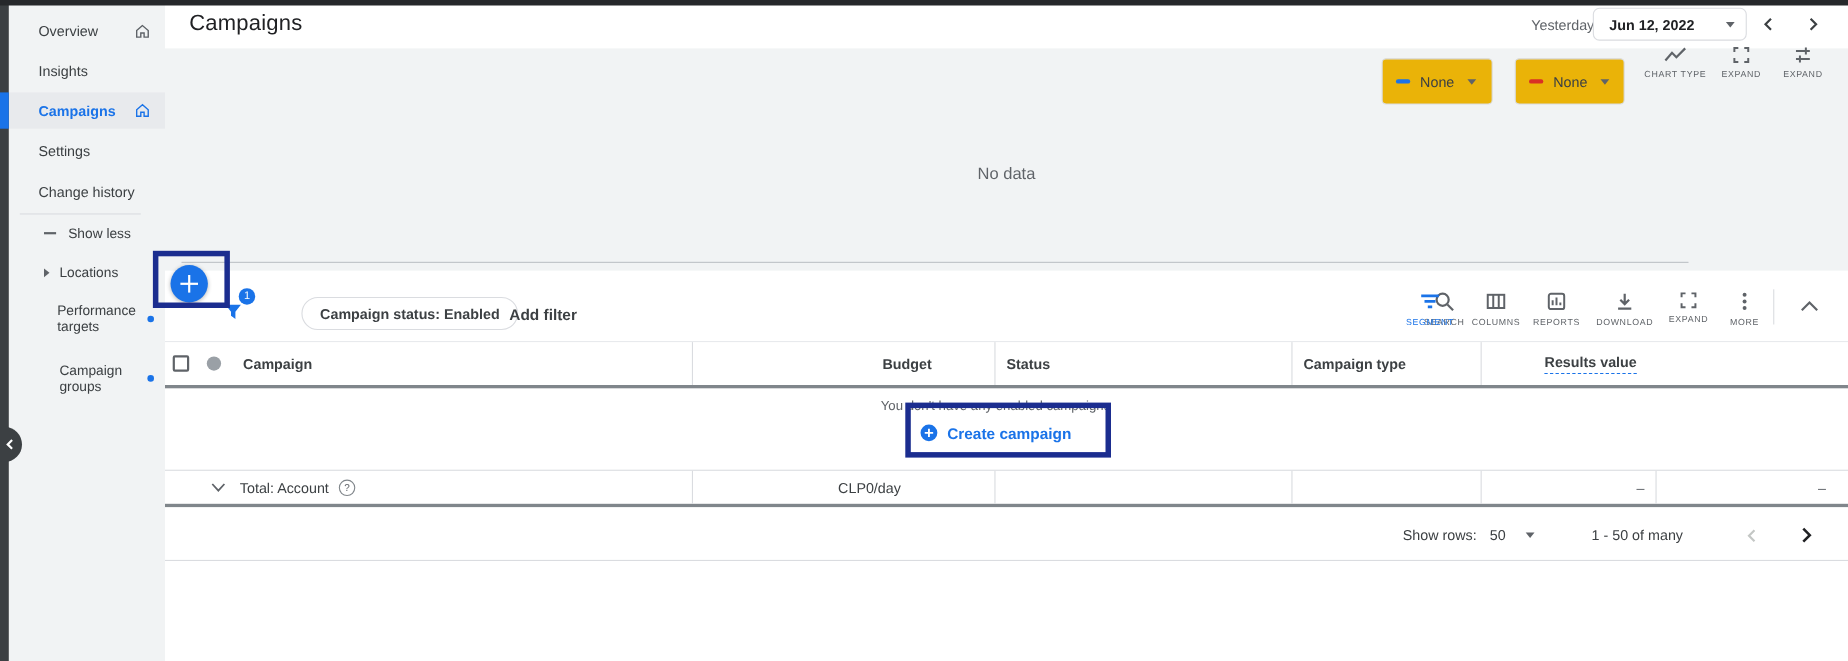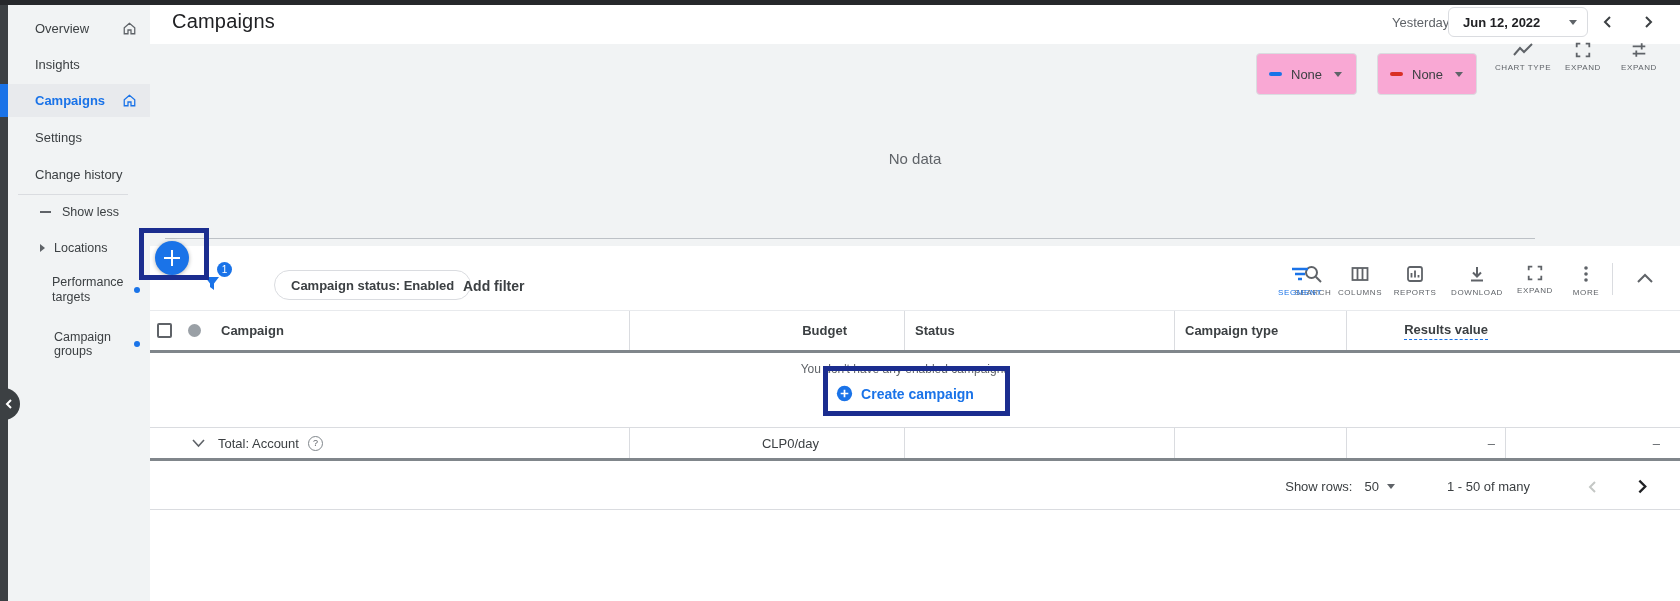--- a/index.html
+++ b/index.html
@@ -35,21 +35,21 @@
   .date-preset { position:absolute; left:1392px; top:15px; font-size:13px; color:#5f6368; }
   .date-box { position:absolute; left:1448px; top:7px; width:140px; height:30px; border:1px solid #dadce0;
     border-radius:6px; background:#fff; display:flex; align-items:center; padding:0 10px 0 14px; cursor:pointer; }
   .date-box .lbl { font-size:13px; font-weight:bold; color:#202124; flex:1; }
   .caret { width:0; height:0; border-left:4px solid transparent; border-right:4px solid transparent;
     border-top:5px solid #5f6368; }
   .hdr-chev { position:absolute; top:12px; width:20px; height:20px; display:flex; align-items:center;
     justify-content:center; cursor:pointer; }
   
   .chart-area { position:absolute; left:150px; top:44px; width:1530px; height:202px; background:#f1f3f4; }
-  .none-box { position:absolute; top:53px; height:42px; background:#f9a8d4; border:1px solid #dadce0;
+  .none-box { position:absolute; top:53px; height:42px; background:#eab308; border:1px solid #dadce0;
     border-radius:4px; display:flex; align-items:center; padding:0 12px; cursor:pointer; }
   .none-box .dash { width:13px; height:4px; border-radius:2px; margin-right:9px; }
   .none-box .lbl { font-size:13px; color:#3c4043; margin-right:12px; }
   .icon-ctrl { position:absolute; top:41px; width:62px; display:flex; flex-direction:column;
     align-items:center; cursor:pointer; }
   .icon-ctrl .lbl, .tool-item .lbl { font-size:8px; letter-spacing:.6px; color:#5f6368; margin-top:4px; white-space:nowrap; }
   .no-data { position:absolute; left:150px; top:150px; width:1530px; text-align:center;
     font-size:15px; color:#5f6368; }
   .axis-line { position:absolute; left:165px; top:238px; width:1370px; height:1px; background:#bdc1c6; }
   
@@ -89,21 +89,21 @@
   .total-first { padding-left:41px; }
   .total-lbl { margin-left:12px; color:#3c4043; }
   .help-circle { width:15px; height:15px; border:1px solid #80868b; border-radius:50%; margin-left:9px;
     display:flex; align-items:center; justify-content:center; cursor:pointer; }
   .help-circle::before { content:"?"; font-size:9px; color:#5f6368; }
   .dash-val { color:#5f6368; }
   
   .tbl-footer { position:absolute; left:150px; top:464px; width:1530px; height:46px;
     border-bottom:1px solid #dadce0; display:flex; align-items:center; justify-content:flex-end;
     padding-right:28px; font-size:13px; color:#3c4043; background:#fff; }
-  .show-rows-val { margin-left:12px; margin-right:8px; cursor:pointer; }
+  .show-rows-val { margin-left:12px; margin-right:18px; cursor:pointer; }
   .range-lbl { margin-left:52px; }
   .pg-chev { width:22px; height:22px; display:flex; align-items:center; justify-content:center; }
   .pg-prev { margin-left:52px; }
   .pg-next { margin-left:26px; cursor:pointer; }
   
   .fab { position:absolute; left:155px; top:241px; width:34px; height:34px; border-radius:50%;
     background:#1a73e8; z-index:20; cursor:pointer; box-shadow:0 1px 4px rgba(0,0,0,.3);
     display:flex; align-items:center; justify-content:center; }
   .fab-plus { position:relative; width:16px; height:16px; }
   .fab-plus::before { content:""; position:absolute; left:7px; top:0; width:2px; height:16px; background:#fff; }

